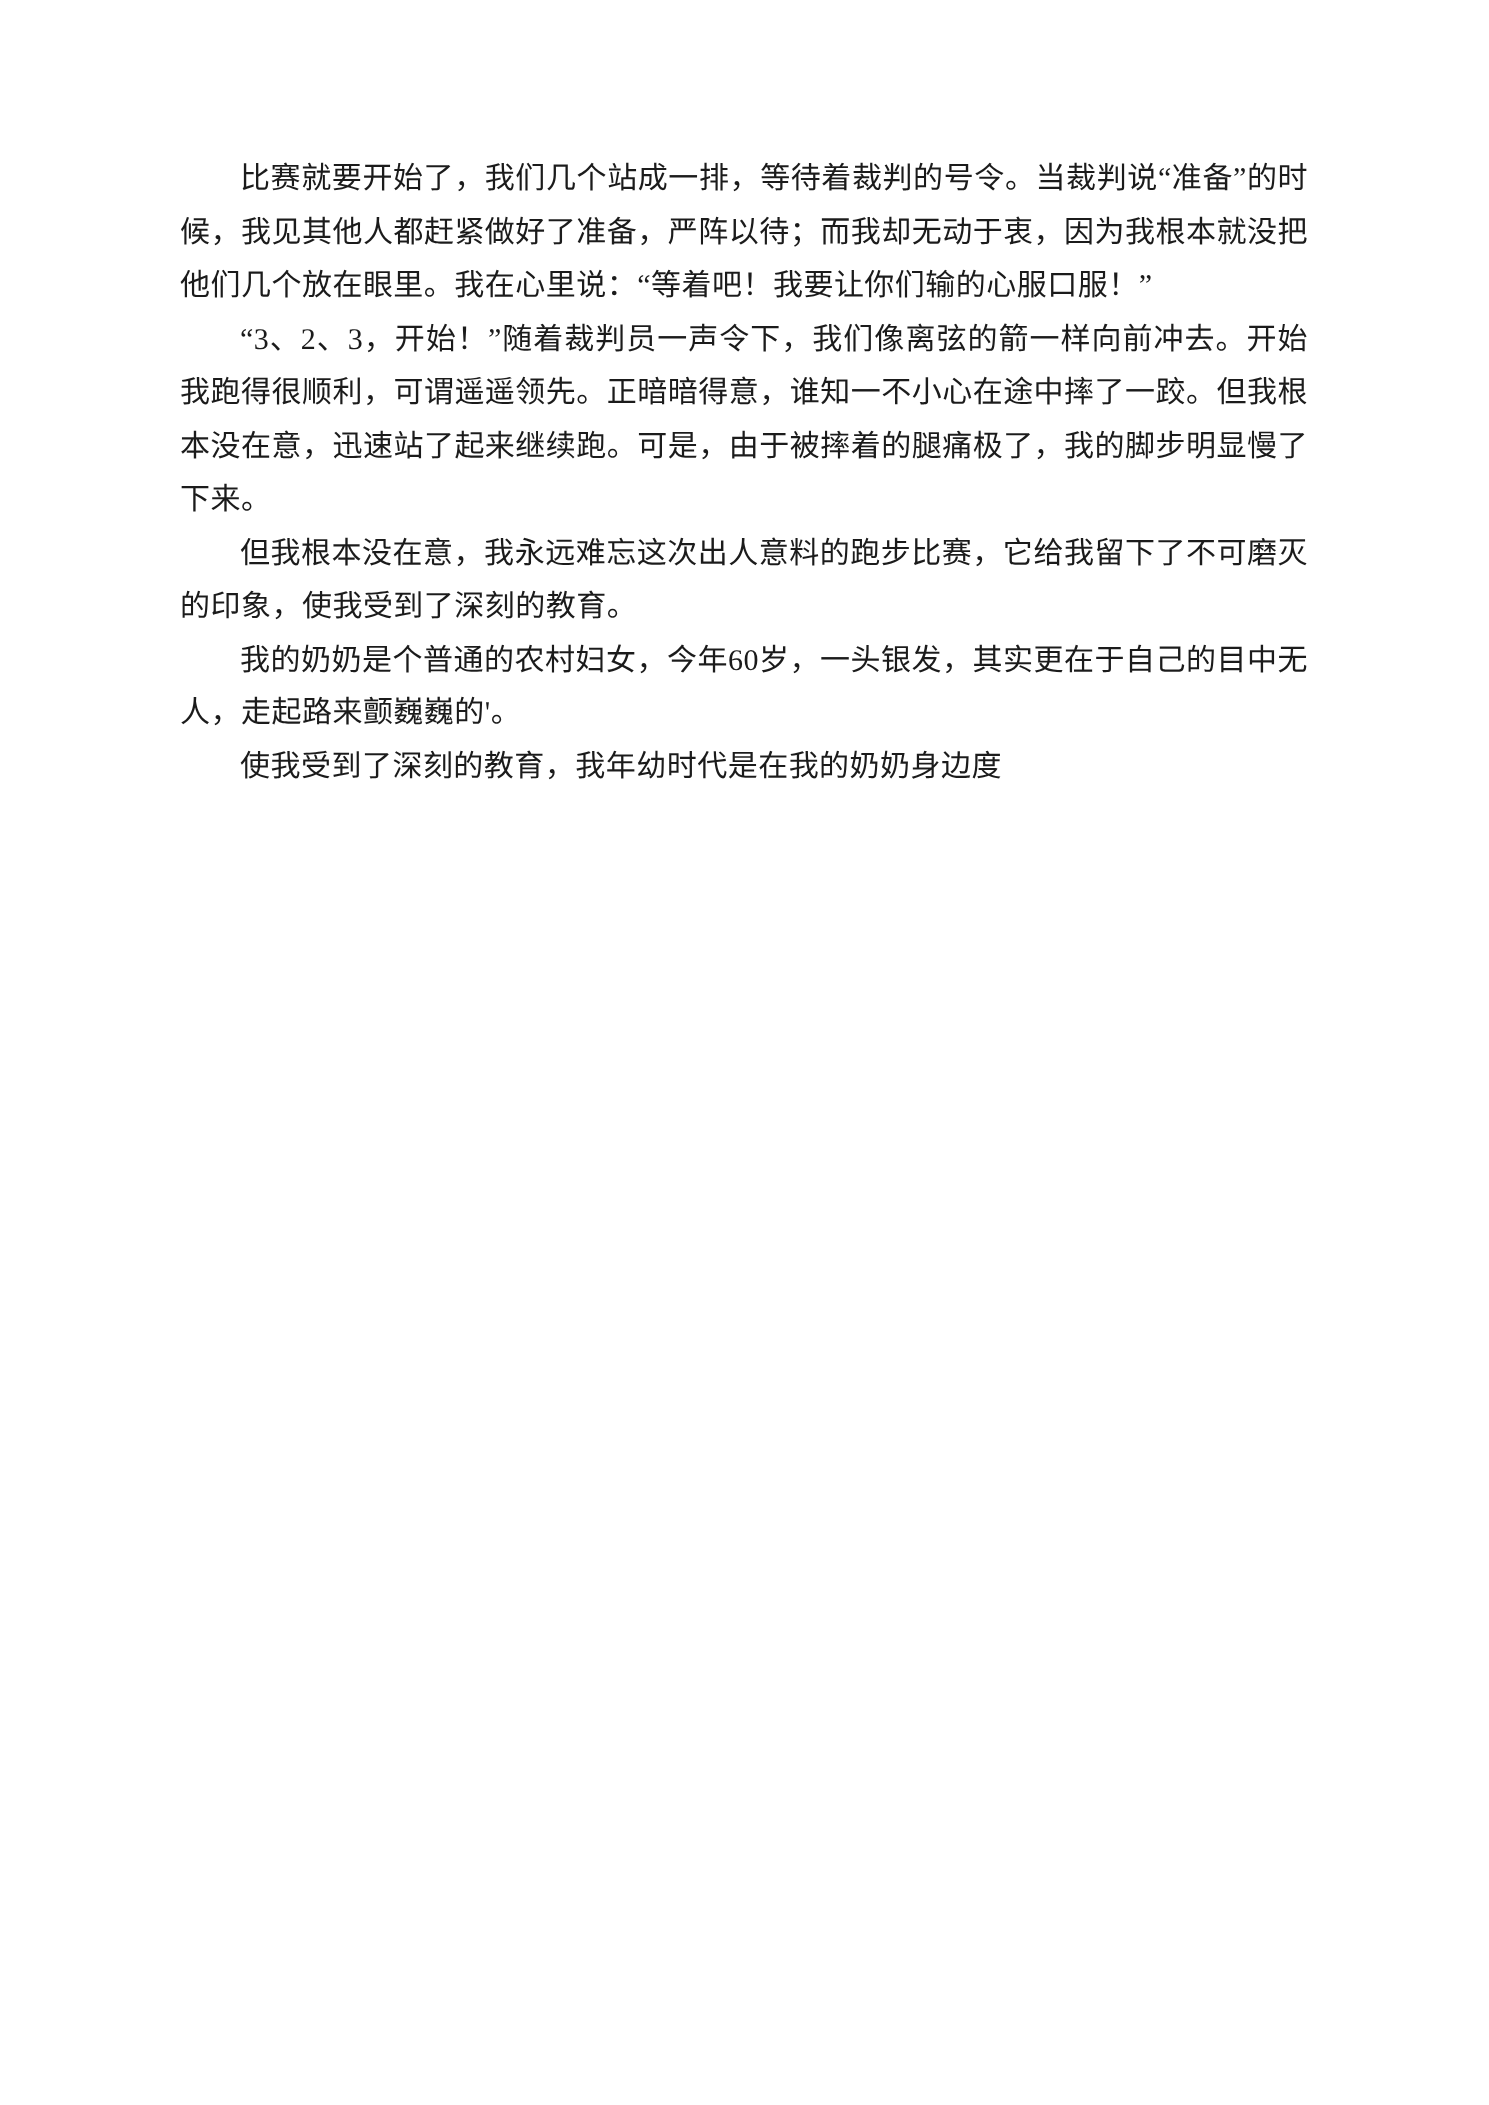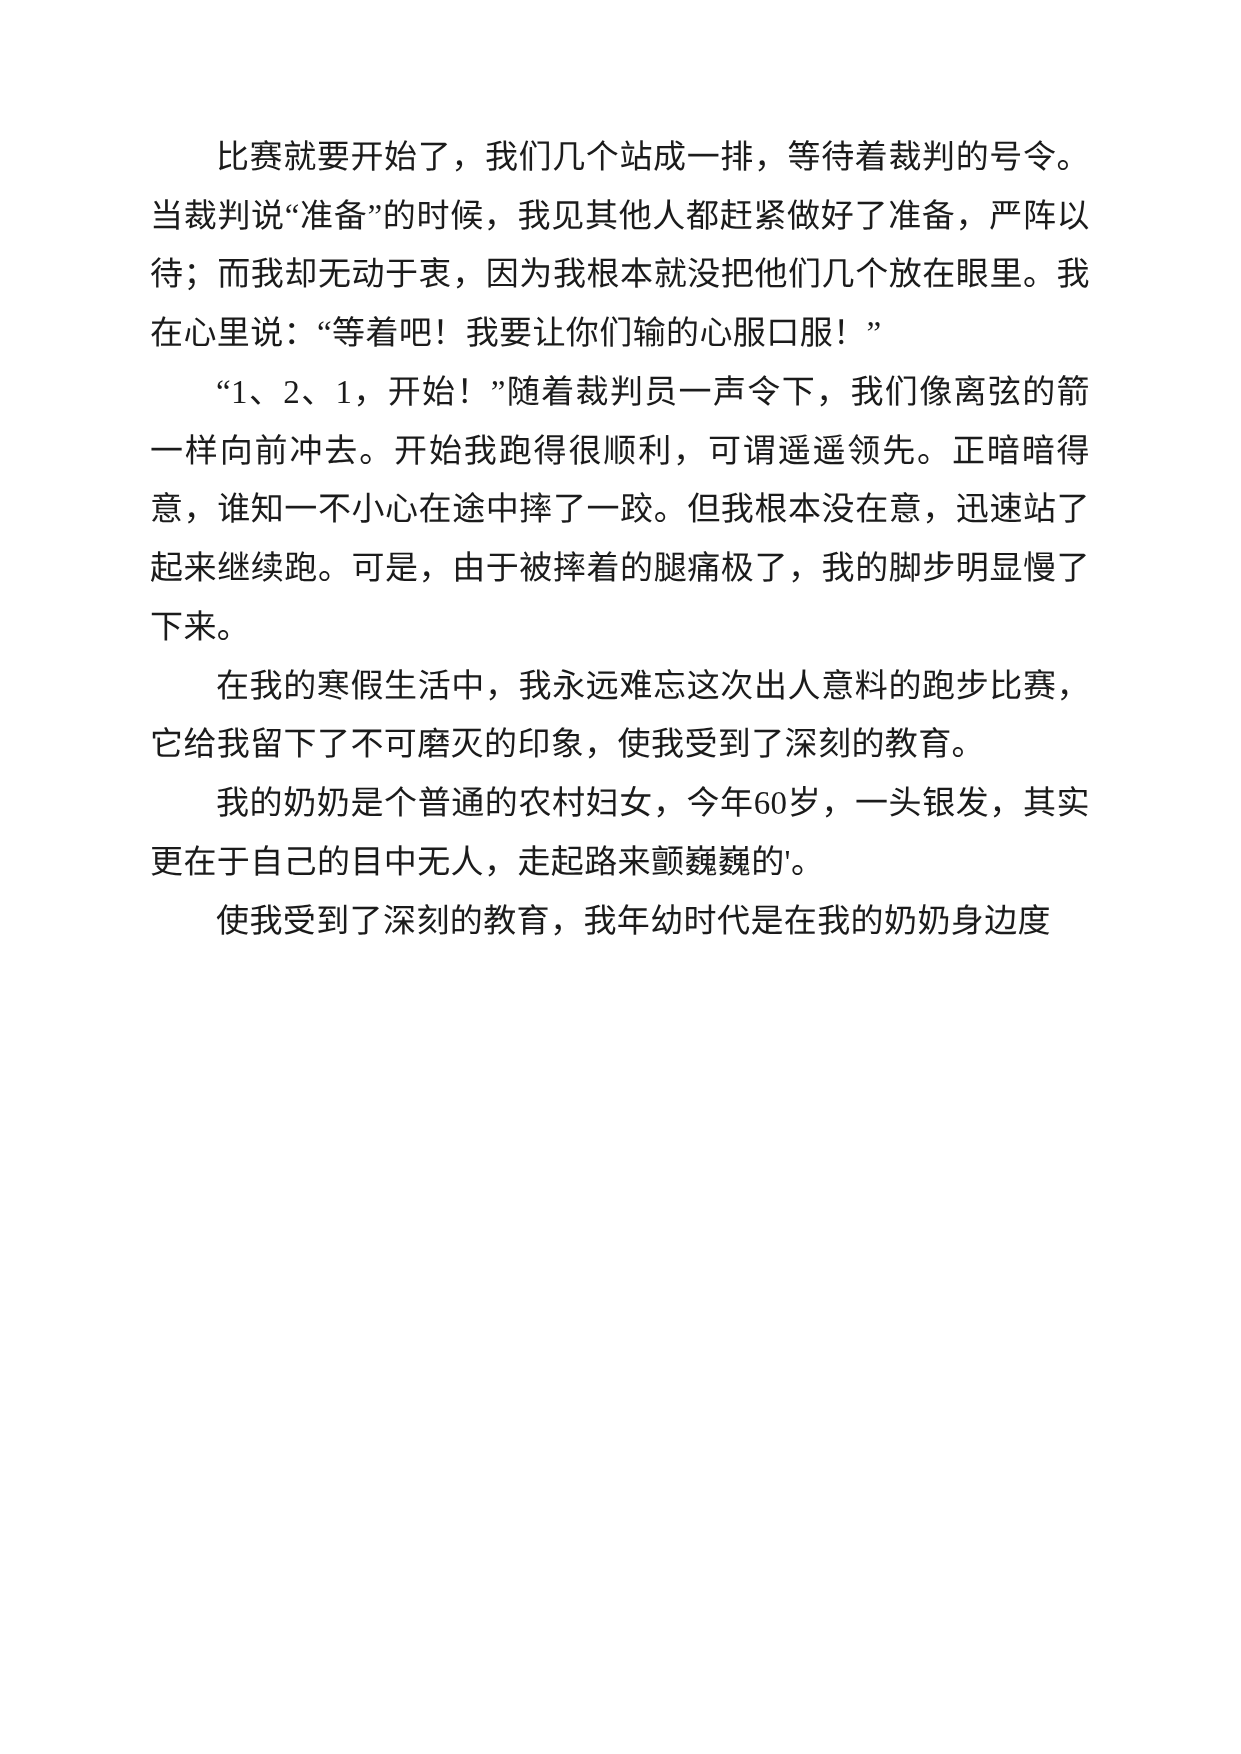--- a/index.html
+++ b/index.html
@@ -16,21 +16,21 @@
     margin: 0 auto;
     overflow: hidden;
     box-sizing: border-box;
   }
   .content {
     position: absolute;
     left: 150px;
     top: 128px;
     width: 940px;
     font-family: "Liberation Serif", "DejaVu Serif", serif;
-    font-size: 33px;
+    font-size: 25px;
     line-height: 1.78;
     color: #1b1b1b;
     text-align: justify;
     text-justify: inter-ideograph;
     letter-spacing: 0.4px;
   }
   p.para {
     margin: 0 0 0 0;
     text-indent: 2em;
     white-space: normal;
@@ -39,18 +39,18 @@
     margin: 0;
     text-indent: 0;
   }
 </style>
 </head>
 <body>
 
 <div class="page">
   <div class="content">
     <p class="para">比赛就要开始了，我们几个站成一排，等待着裁判的号令。当裁判说“准备”的时候，我见其他人都赶紧做好了准备，严阵以待；而我却无动于衷，因为我根本就没把他们几个放在眼里。我在心里说：“等着吧！我要让你们输的心服口服！”</p>
-    <p class="para">“1、2、1，开始！”随着裁判员一声令下，我们像离弦的箭一样向前冲去。开始我跑得很顺利，可谓遥遥领先。正暗暗得意，谁知一不小心在途中摔了一跤。但我根本没在意，迅速站了起来继续跑。可是，由于被摔着的腿痛极了，我的脚步明显慢了下来。</p>
-    <p class="para">在我的寒假生活中，我永远难忘这次出人意料的跑步比赛，它给我留下了不可磨灭的印象，使我受到了深刻的教育。</p>
+    <p class="para">“3、2、3，开始！”随着裁判员一声令下，我们像离弦的箭一样向前冲去。开始我跑得很顺利，可谓遥遥领先。正暗暗得意，谁知一不小心在途中摔了一跤。但我根本没在意，迅速站了起来继续跑。可是，由于被摔着的腿痛极了，我的脚步明显慢了下来。</p>
+    <p class="para">但我根本没在意，我永远难忘这次出人意料的跑步比赛，它给我留下了不可磨灭的印象，使我受到了深刻的教育。</p>
     <p class="para">我的奶奶是个普通的农村妇女，今年60岁，一头银发，其实更在于自己的目中无人，走起路来颤巍巍的'。</p>
     <p class="para">使我受到了深刻的教育，我年幼时代是在我的奶奶身边度</p>
   </div>
 </div>
 
 </body></html>

